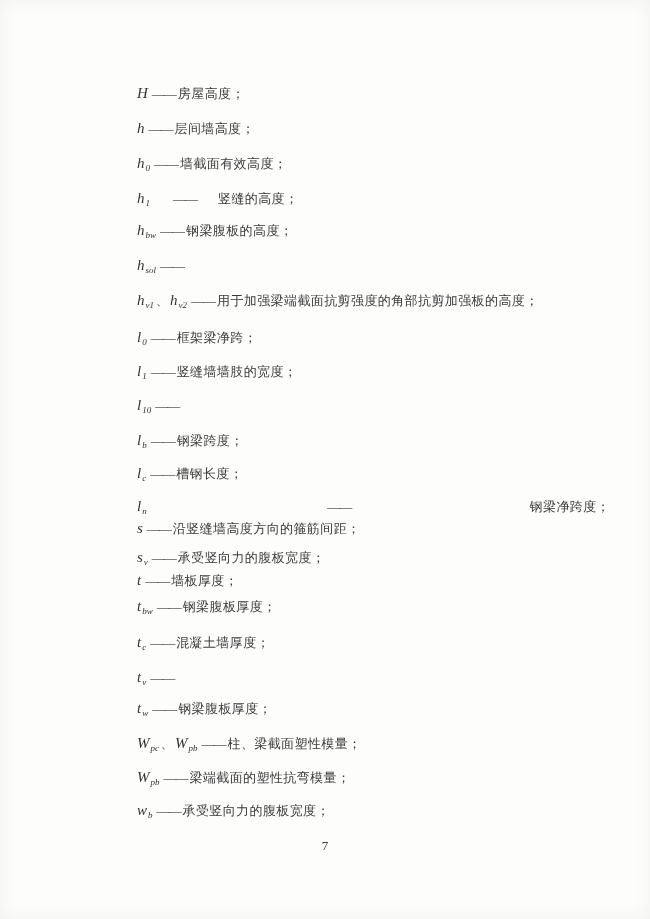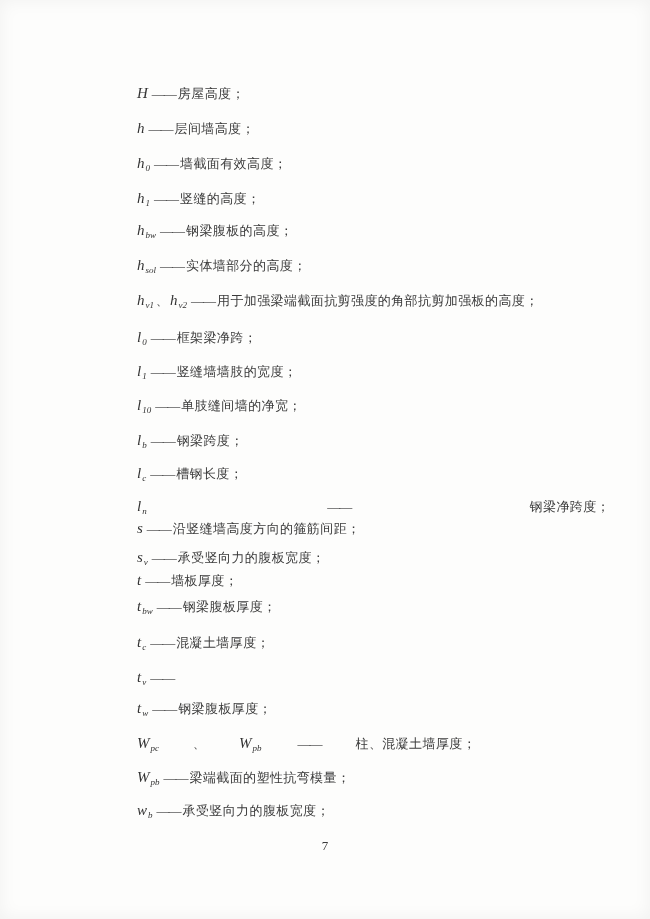--- a/index.html
+++ b/index.html
@@ -79,34 +79,33 @@
       <div class="row" style="top: 118px;">
         <span class="sym"><span>h</span></span>
         <span class="dash">——</span>
         <span class="def">层间墙高度；</span>
       </div>
       <div class="row" style="top: 153px;">
         <span class="sym"><span>h</span><sub>0</sub></span>
         <span class="dash">——</span>
         <span class="def">墙截面有效高度；</span>
       </div>
-      <div class="row" style="top: 188px;">
+      <div class="row" style="top: 188px; gap: 19px;">
         <span class="sym"><span>h</span><sub>1</sub></span>
         <span class="dash">——</span>
         <span class="def">竖缝的高度；</span>
       </div>
       <div class="row" style="top: 220px;">
         <span class="sym"><span>h</span><sub>bw</sub></span>
         <span class="dash">——</span>
         <span class="def">钢梁腹板的高度；</span>
       </div>
       <div class="row" style="top: 255px;">
         <span class="sym"><span>h</span><sub>sol</sub></span>
         <span class="dash">——</span>
-        <span class="def">实体墙部分的高度；</span>
       </div>
       <div class="row" style="top: 290px;">
         <span class="sym"><span>h</span><sub>v1</sub></span>
         <span class="sep">、</span>
         <span class="sym"><span>h</span><sub>v2</sub></span>
         <span class="dash">——</span>
         <span class="def">用于加强梁端截面抗剪强度的角部抗剪加强板的高度；</span>
       </div>
       <div class="row" style="top: 327px;">
         <span class="sym"><span>l</span><sub>0</sub></span>
@@ -114,21 +113,20 @@
         <span class="def">框架梁净跨；</span>
       </div>
       <div class="row" style="top: 361px;">
         <span class="sym"><span>l</span><sub>1</sub></span>
         <span class="dash">——</span>
         <span class="def">竖缝墙墙肢的宽度；</span>
       </div>
       <div class="row" style="top: 395px;">
         <span class="sym"><span>l</span><sub>10</sub></span>
         <span class="dash">——</span>
-        <span class="def">单肢缝间墙的净宽；</span>
       </div>
       <div class="row" style="top: 430px;">
         <span class="sym"><span>l</span><sub>b</sub></span>
         <span class="dash">——</span>
         <span class="def">钢梁跨度；</span>
       </div>
       <div class="row" style="top: 463px; text-align: center;">
         <span class="sym"><span>l</span><sub>c</sub></span>
         <span class="dash">——</span>
         <span class="def">槽钢长度；</span>
@@ -165,26 +163,26 @@
       </div>
       <div class="row" style="top: 667px;">
         <span class="sym"><span>t</span><sub>v</sub></span>
         <span class="dash">——</span>
       </div>
       <div class="row" style="top: 698px; text-align: center;">
         <span class="sym"><span>t</span><sub>w</sub></span>
         <span class="dash">——</span>
         <span class="def">钢梁腹板厚度；</span>
       </div>
-      <div class="row" style="top: 733px; gap: 32px;">
+      <div class="row" style="top: 733px;">
         <span class="sym"><span>W</span><sub>pc</sub></span>
         <span class="sep">、</span>
         <span class="sym"><span>W</span><sub>pb</sub></span>
         <span class="dash">——</span>
-        <span class="def">柱、混凝土墙厚度；</span>
+        <span class="def">柱、梁截面塑性模量；</span>
       </div>
       <div class="row" style="top: 767px;">
         <span class="sym"><span>W</span><sub>pb</sub></span>
         <span class="dash">——</span>
         <span class="def">梁端截面的塑性抗弯模量；</span>
       </div>
       <div class="row" style="top: 800px;">
         <span class="sym"><span>w</span><sub>b</sub></span>
         <span class="dash">——</span>
         <span class="def">承受竖向力的腹板宽度；</span>

